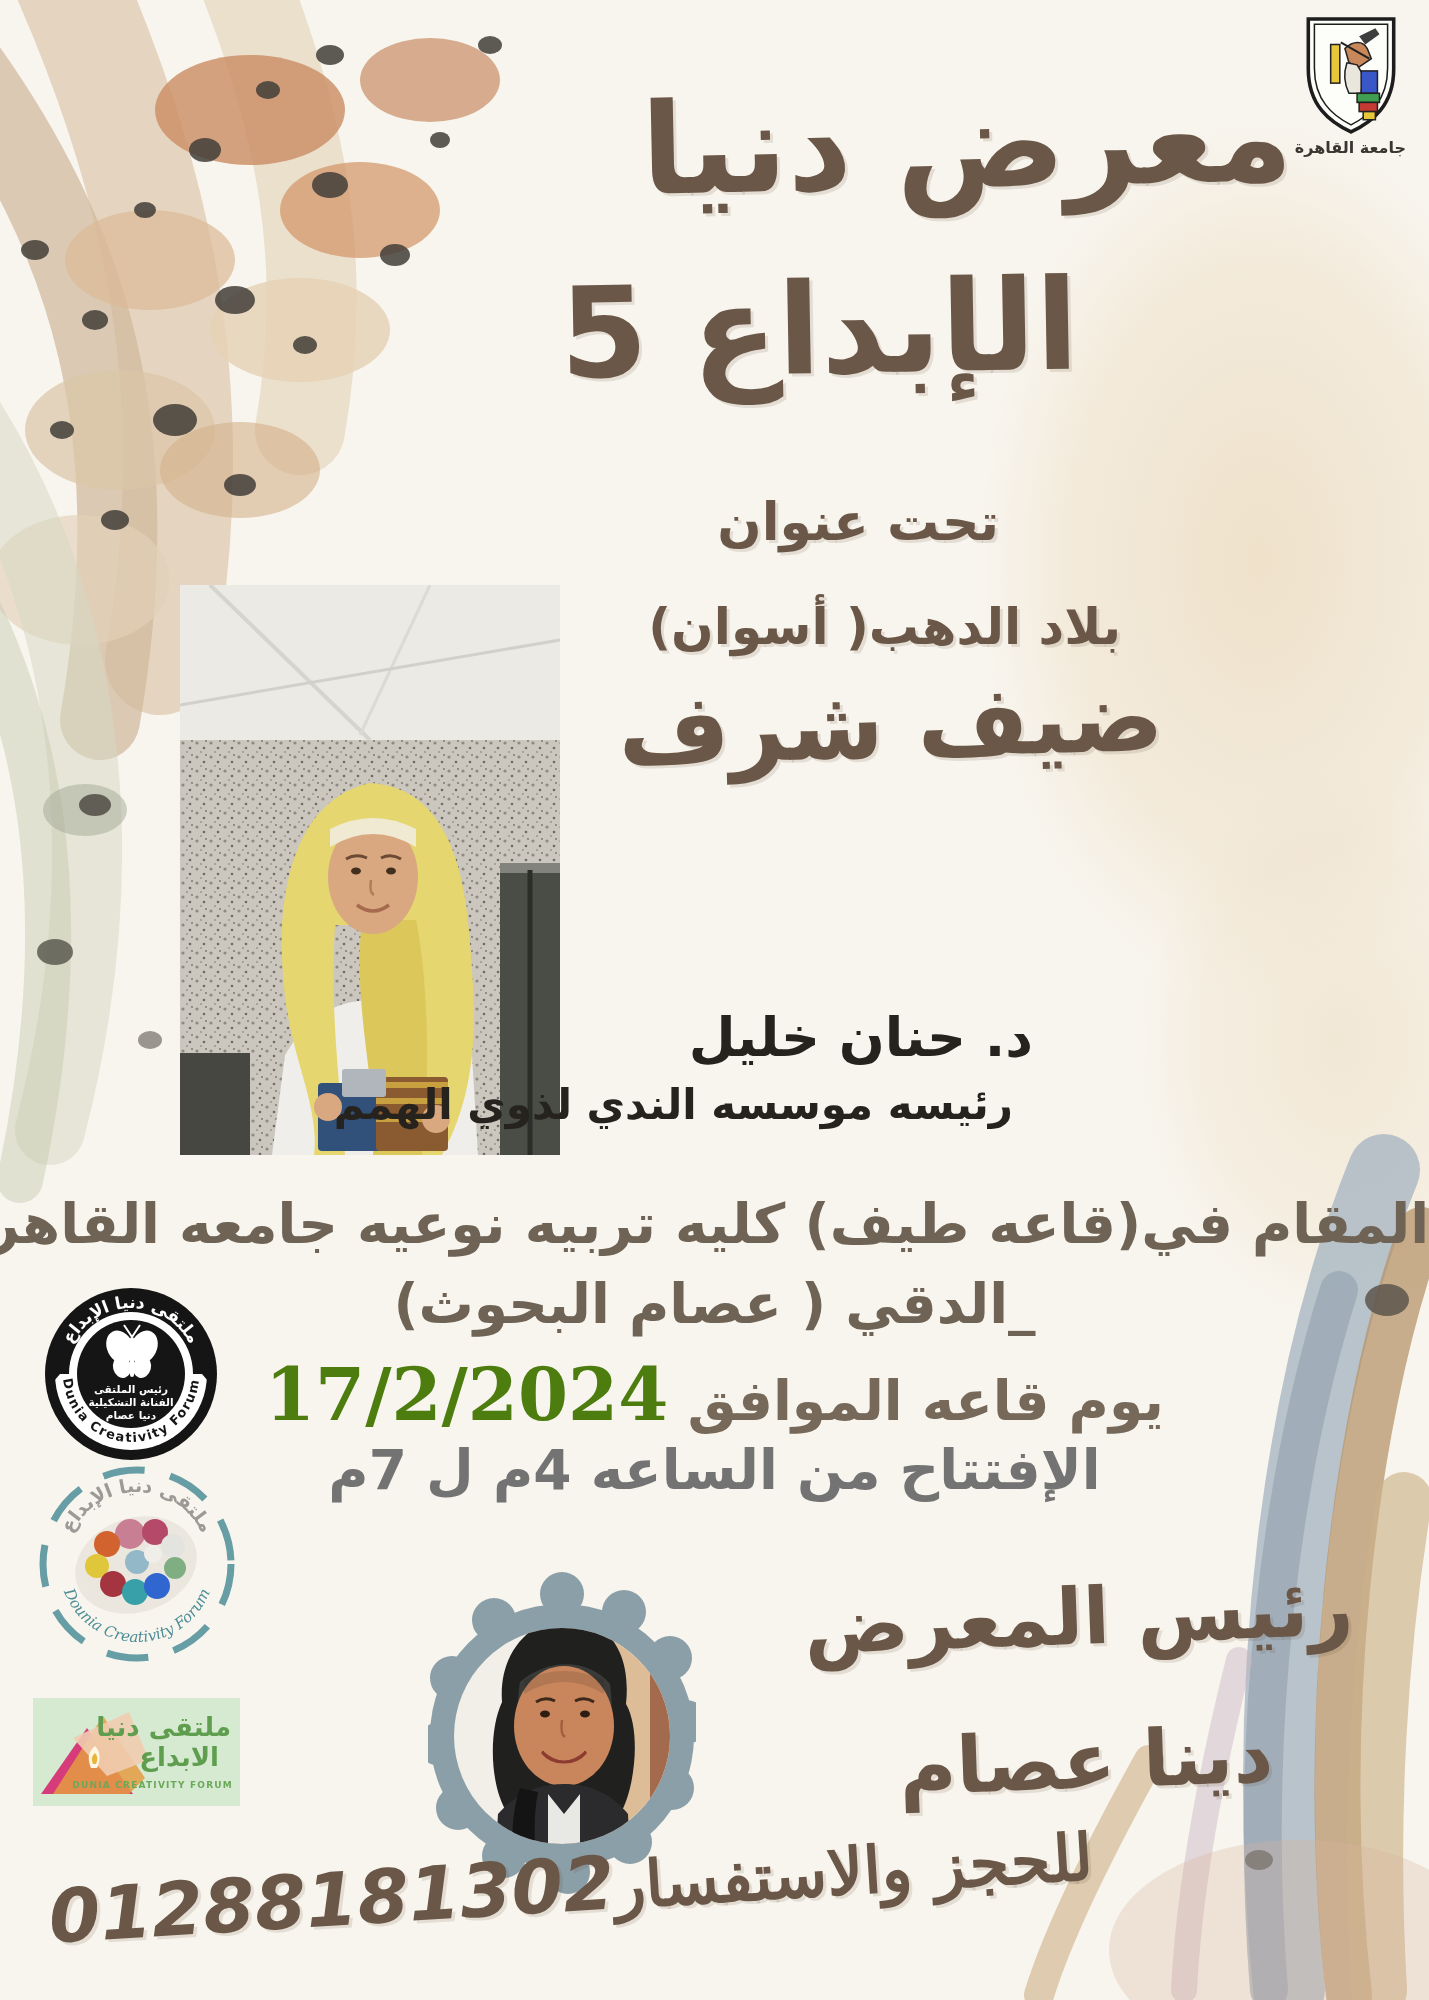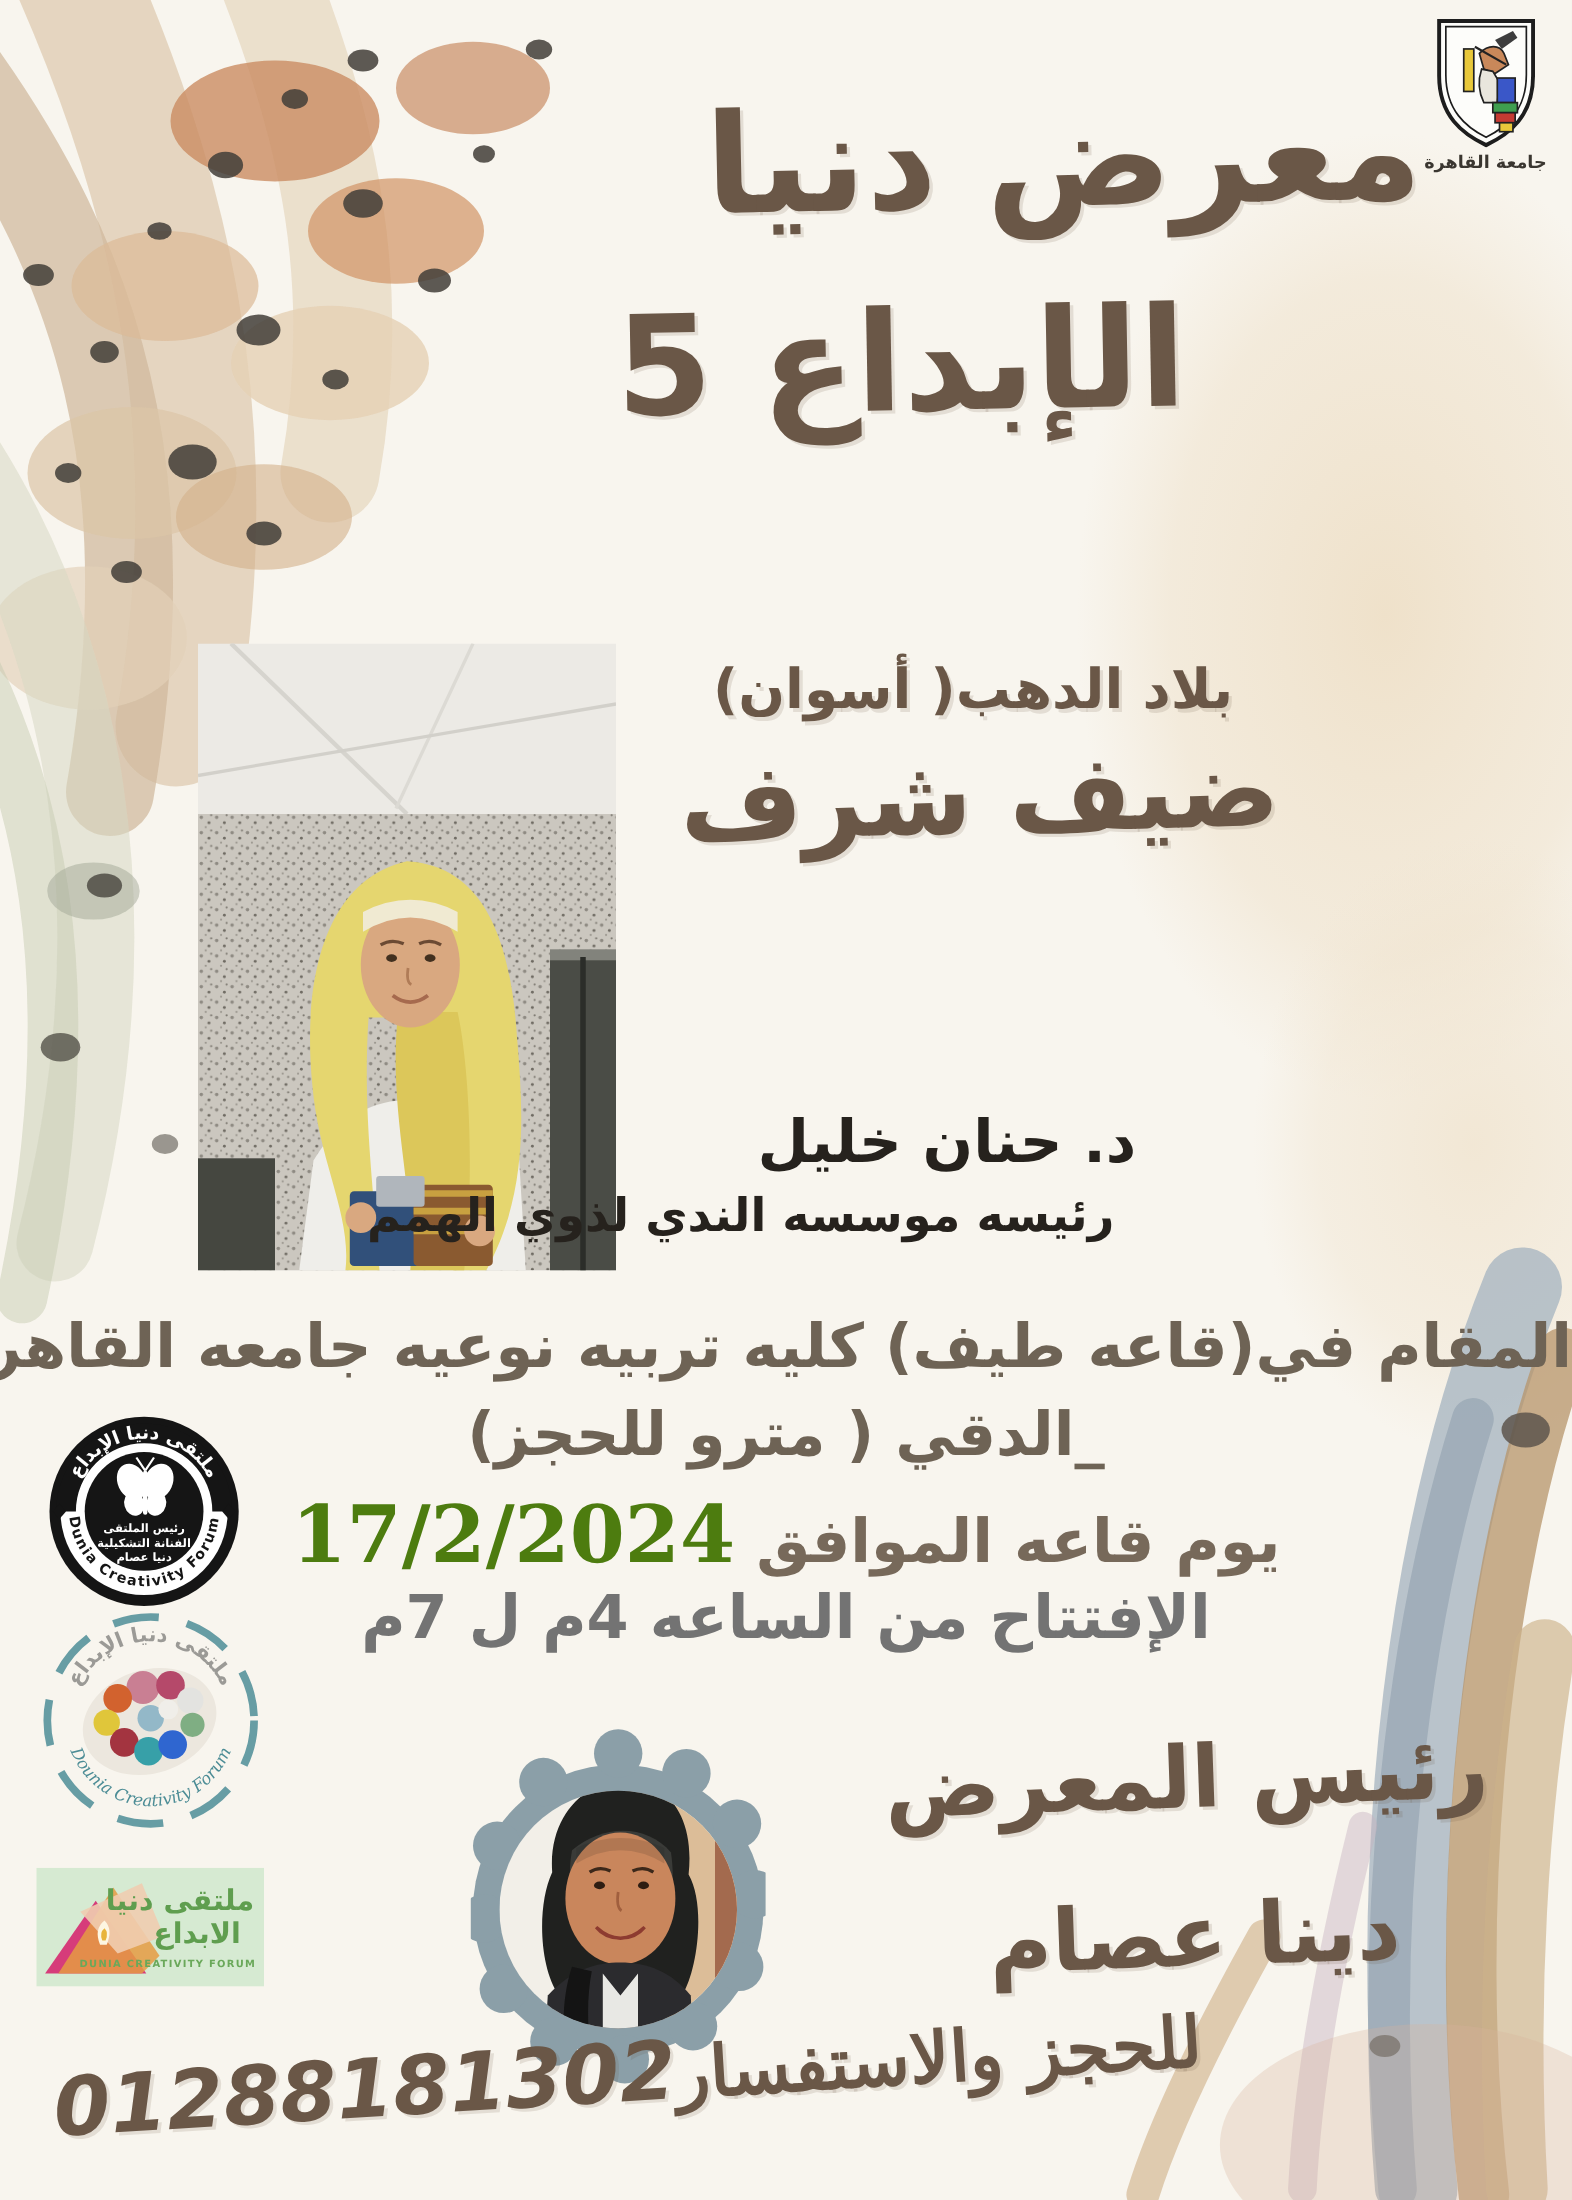--- a/index.html
+++ b/index.html
@@ -110,20 +110,21 @@
     <rect x="60" y="56" width="16" height="22" fill="#3a57c8" stroke="#222" stroke-width="1.5"></rect>
     <rect x="56" y="78" width="22" height="9" fill="#3f9e4f" stroke="#222" stroke-width="1.5"></rect>
     <rect x="58" y="87" width="18" height="9" fill="#c53a32" stroke="#222" stroke-width="1.5"></rect>
     <rect x="62" y="96" width="12" height="8" fill="#e8c83a" stroke="#222" stroke-width="1.5"></rect>
     <line x1="40" y1="28" x2="68" y2="44" stroke="#222" stroke-width="2"></line>
   </svg>
   <div class="abs uniname rtl">جامعة القاهرة</div>
 
   <div class="abs brown hand rtl title1">معرض دنيا</div>
   <div class="abs brown hand rtl title2">الإبداع 5</div>
+  <div class="abs brown hand rtl sublabel">تحت عنوان</div>
   <div class="abs brown hand rtl subtheme">بلاد الدهب( أسوان)</div>
   <div class="abs brown hand rtl guestlabel">ضيف شرف</div>
 
   <svg class="abs" style="left:180px;top:585px" width="380" height="570" viewBox="0 0 380 570">
     <defs>
       <pattern id="speck" width="14" height="14" patternUnits="userSpaceOnUse">
         <rect width="14" height="14" fill="#cbc7bf"></rect>
         <circle cx="3" cy="4" r="1.6" fill="#8e8a82"></circle>
           <circle cx="10" cy="9" r="1.3" fill="#6e6a62"></circle>
         <circle cx="7" cy="13" r="1" fill="#9a968e"></circle>
@@ -160,21 +161,21 @@
       <rect x="162" y="484" width="44" height="28" rx="3" fill="#b0b6bc"></rect>
       <circle cx="148" cy="522" r="14" fill="#d9a880"></circle>
       <circle cx="256" cy="534" r="14" fill="#d9a880"></circle>
     </g>
   </svg>
 
   <div class="abs blacktxt rtl guestname">د. حنان خليل</div>
   <div class="abs blacktxt rtl guestrole">رئيسه موسسه الندي لذوي الهمم</div>
 
   <div class="abs bodyline rtl venue1">المقام في(قاعه طيف) كليه تربيه نوعيه جامعه القاهره</div>
-  <div class="abs bodyline rtl venue2">_الدقي ( مترو للحجز)</div>
+  <div class="abs bodyline rtl venue2">_الدقي ( عصام البحوث)</div>
   <div class="abs bodyline rtl dateline">
     <span>يوم قاعه الموافق</span>
     <span class="sernum">17/2/2024</span>
   </div>
   <div class="abs bodyline rtl timeline sern">الإفتتاح من الساعه 4م ل 7م</div>
 
   <svg class="abs" style="left:42px;top:1285px" width="178" height="178" viewBox="0 0 178 178">
     <circle cx="89" cy="89" r="86" fill="#151515"></circle>
     <circle cx="89" cy="89" r="76" fill="#ffffff"></circle>
     <path d="M 9,89 A 80,80 0 0 1 169,89 L 151,89 A 62,62 0 0 0 27,89 Z" fill="#151515"></path>

